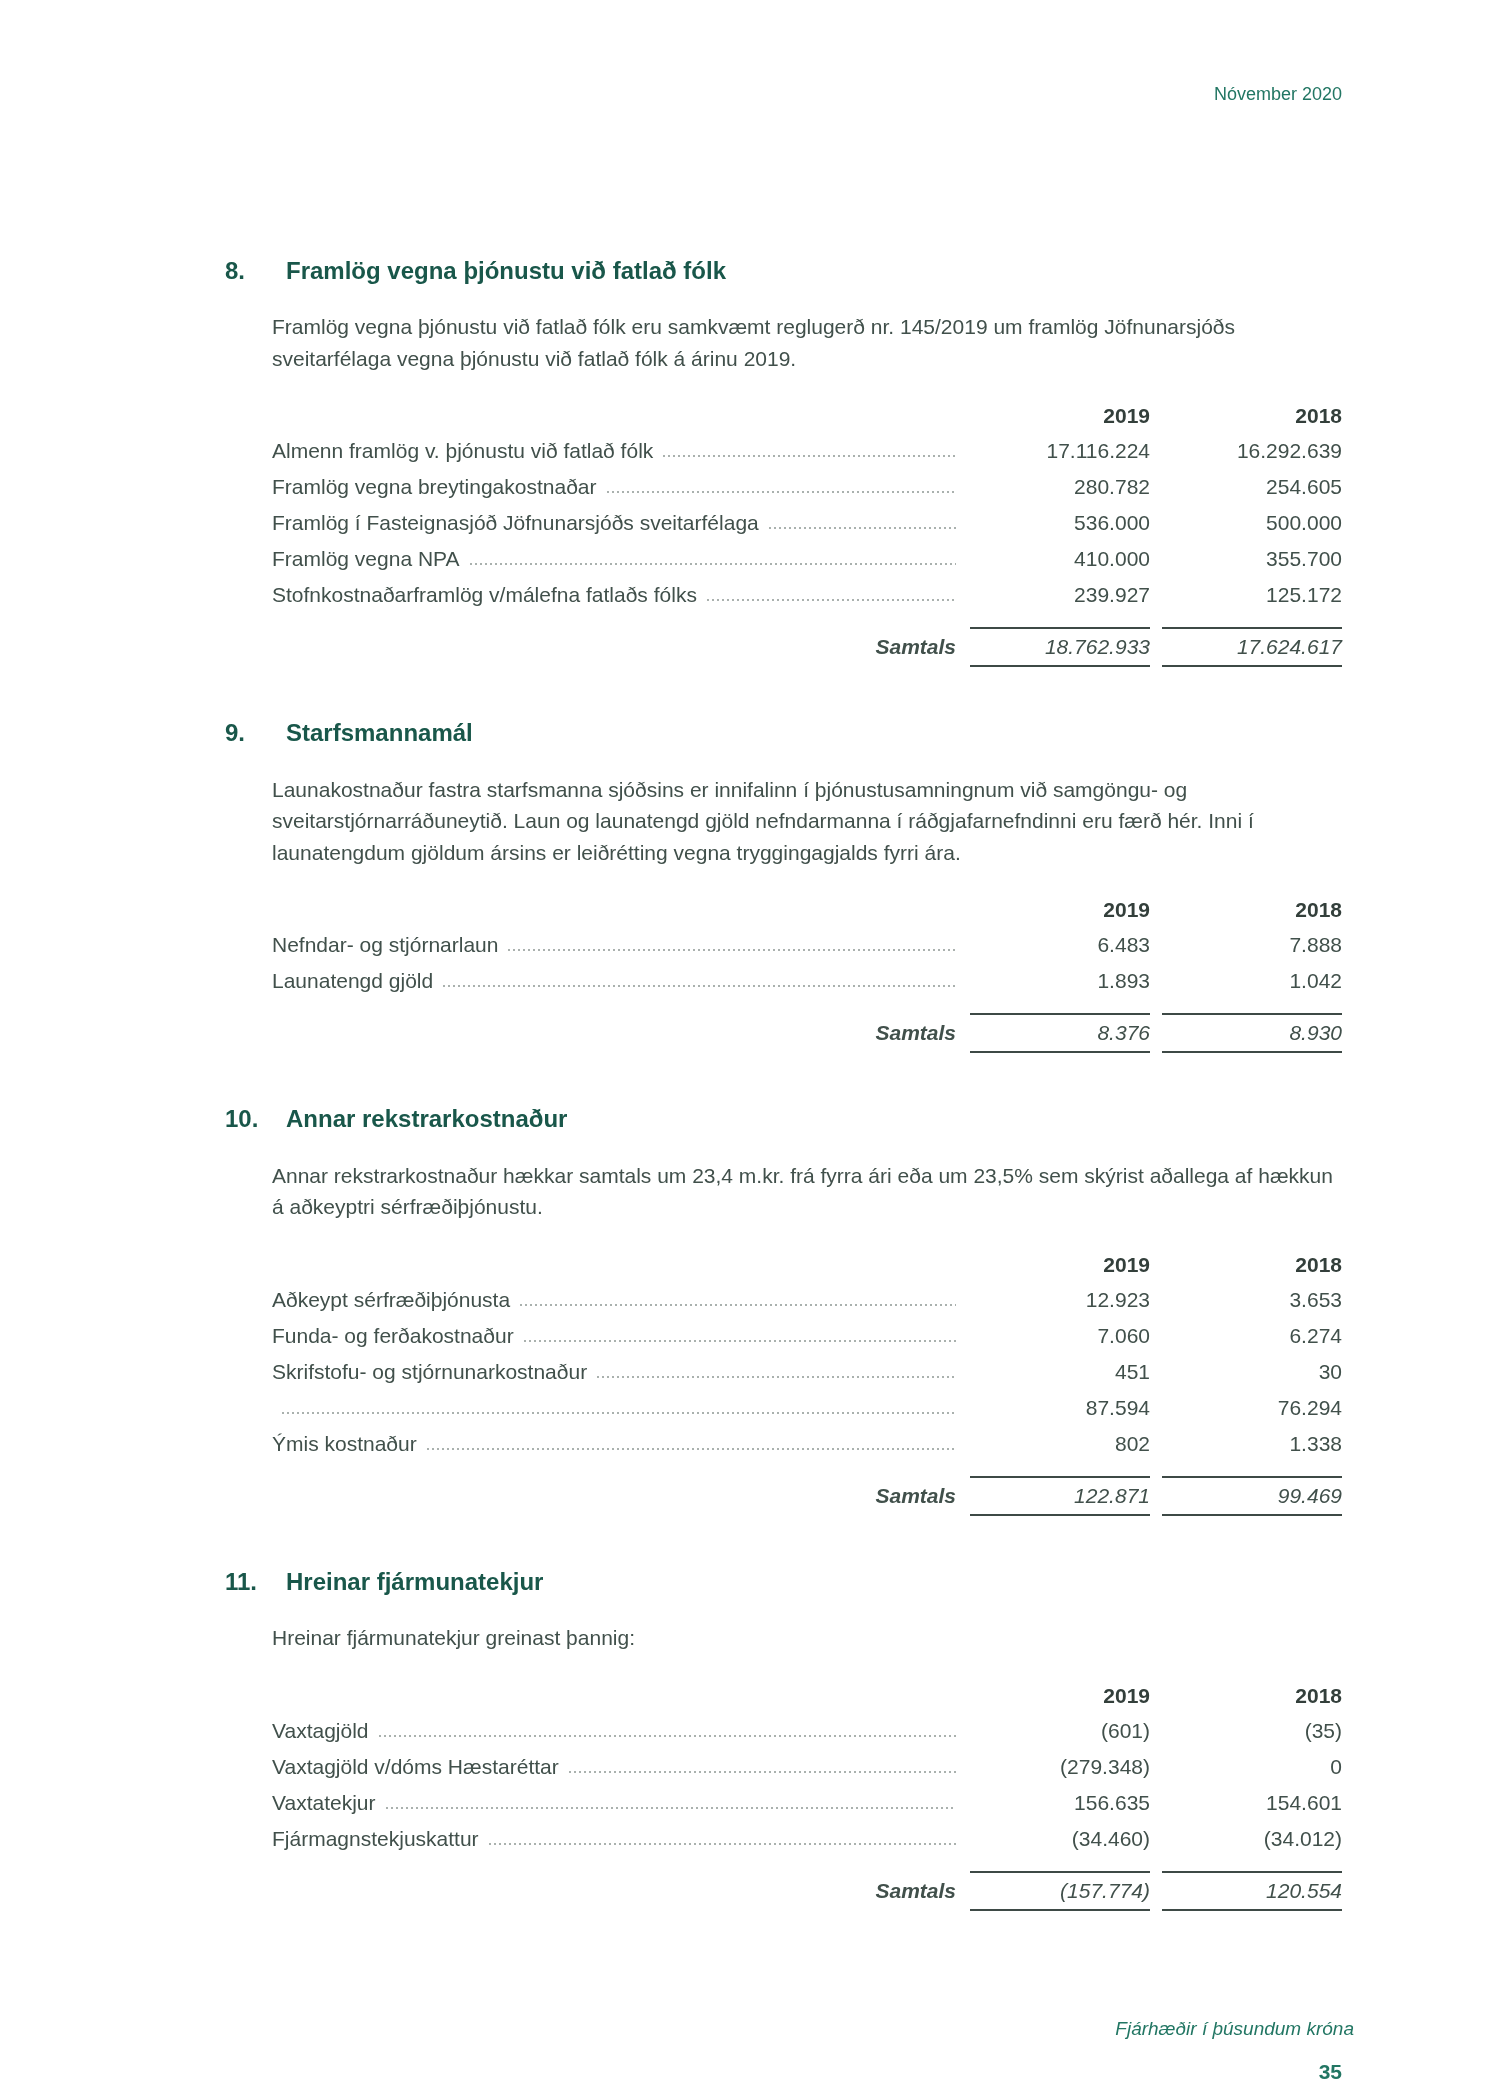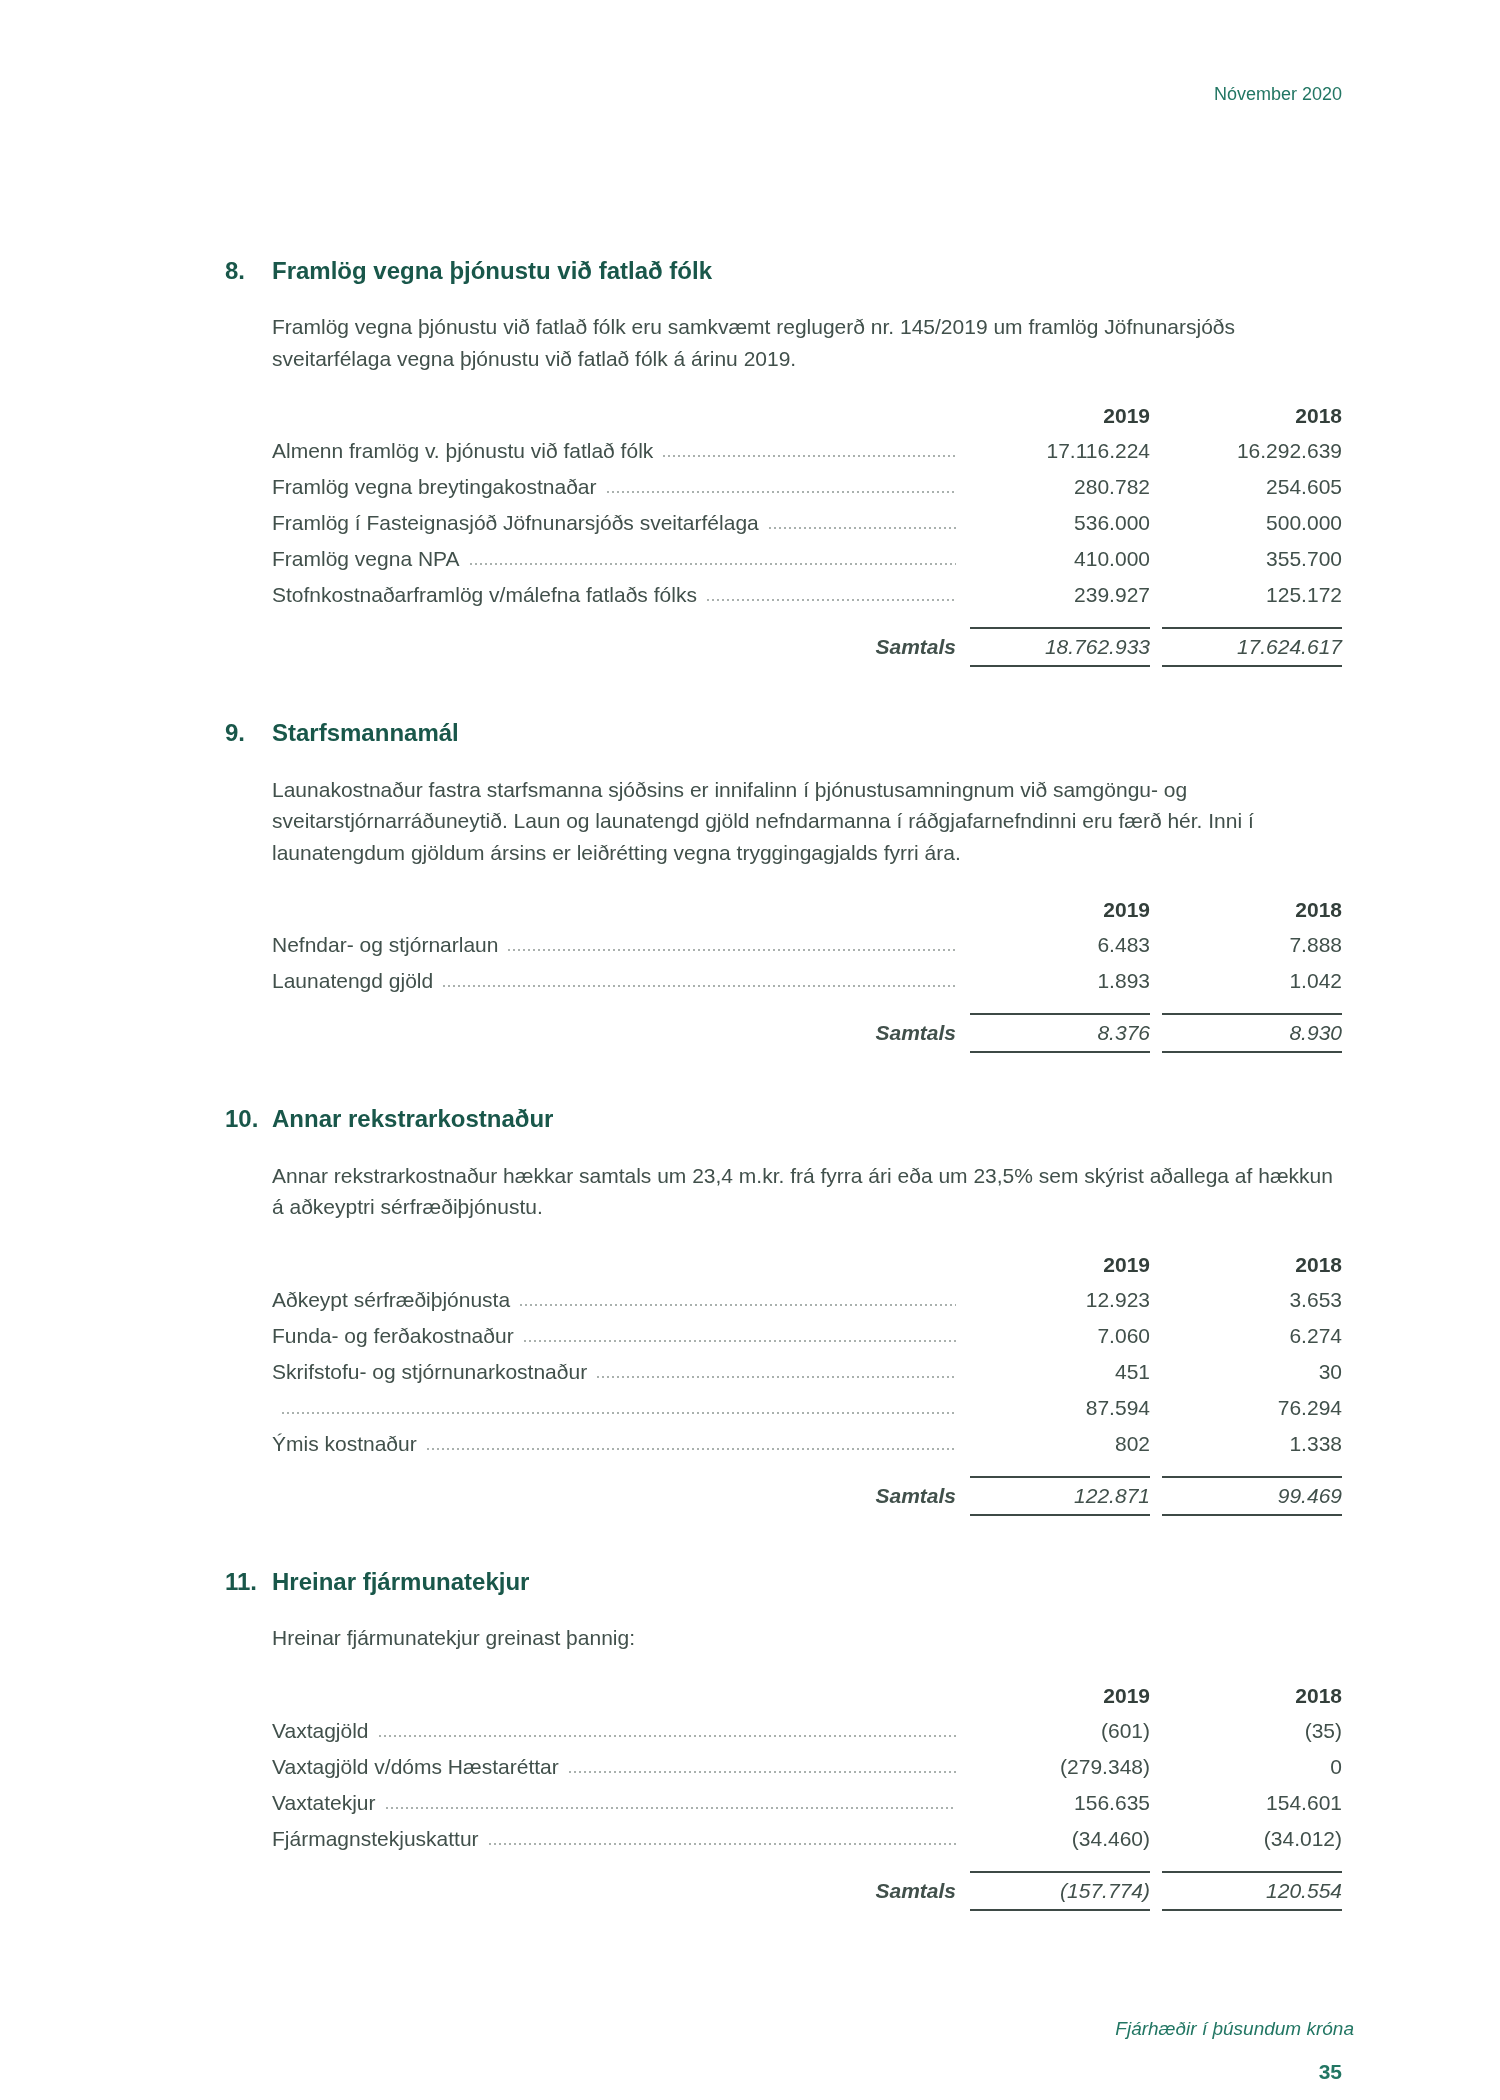--- a/index.html
+++ b/index.html
@@ -14,21 +14,21 @@
     font-size:18px; color:var(--accent-teal,#227663);margin-top:20px;
   }
   .content { position:absolute; top:255px; left:225px; right:158px; }
   .section + .section { margin-top:50px; }
   .sec-head {
     display:flex; align-items:baseline;
     color:var(--heading-green,#19574a); font-weight:bold; font-size:24px;
     margin-bottom:24px; line-height:1.35;
   }
   .sec-num { flex:0 0 47px; }
-  .sec-title { font-size:24px; font-weight:bold; }
+  .sec-title { font-size:24px; font-weight:bold;margin-left:14px; }
   .sec-body { margin-left:47px; }
   .sec-body p.para { font-size:21px; line-height:1.5; margin-bottom:24px; }
   .table { width:100%; }
   .trow { display:flex; align-items:baseline; padding:6px 0; font-size:21px; }
   .trow.thead { font-weight:bold; color:#333f3b; padding-bottom:5px; }
   .spacer { flex:1 1 auto; }
   .rlabel { flex:0 0 auto; white-space:nowrap; }
   .leader {
     flex:1 1 auto; align-self:flex-end; height:2px;
     margin:0 14px 6px 10px;

